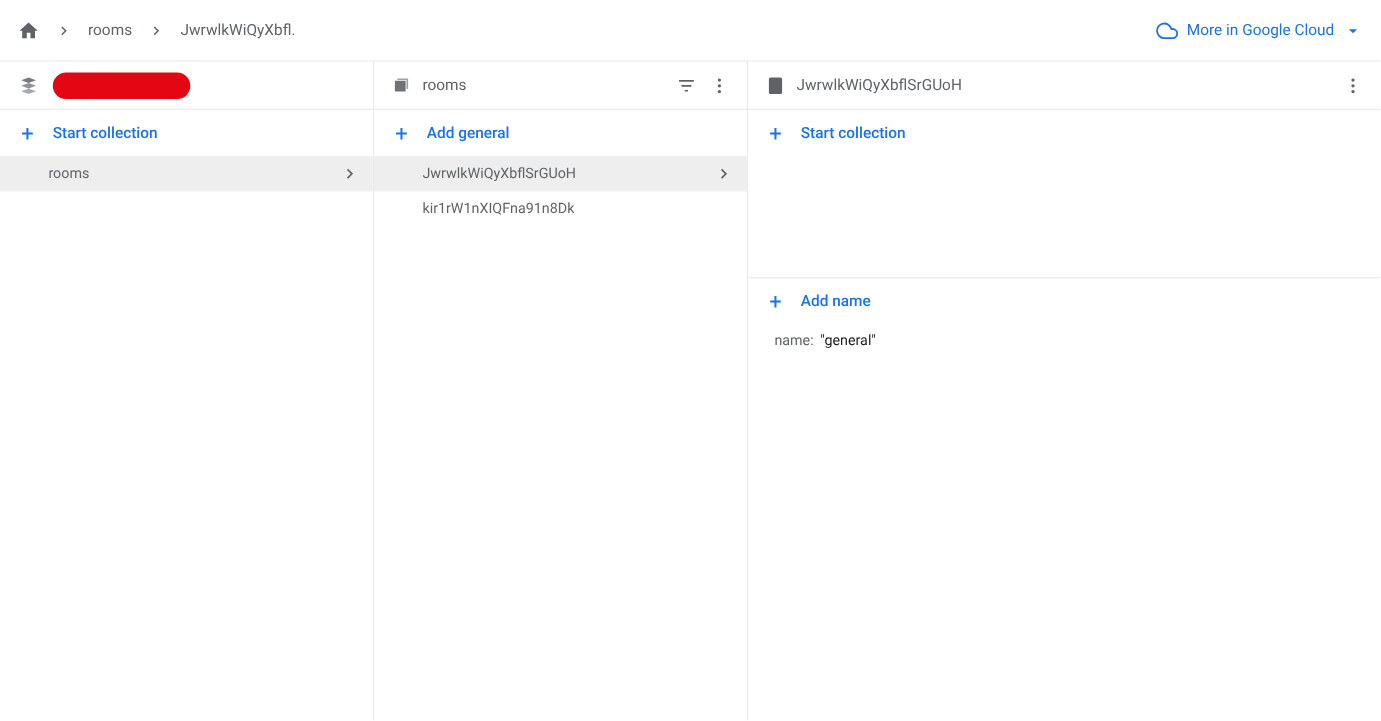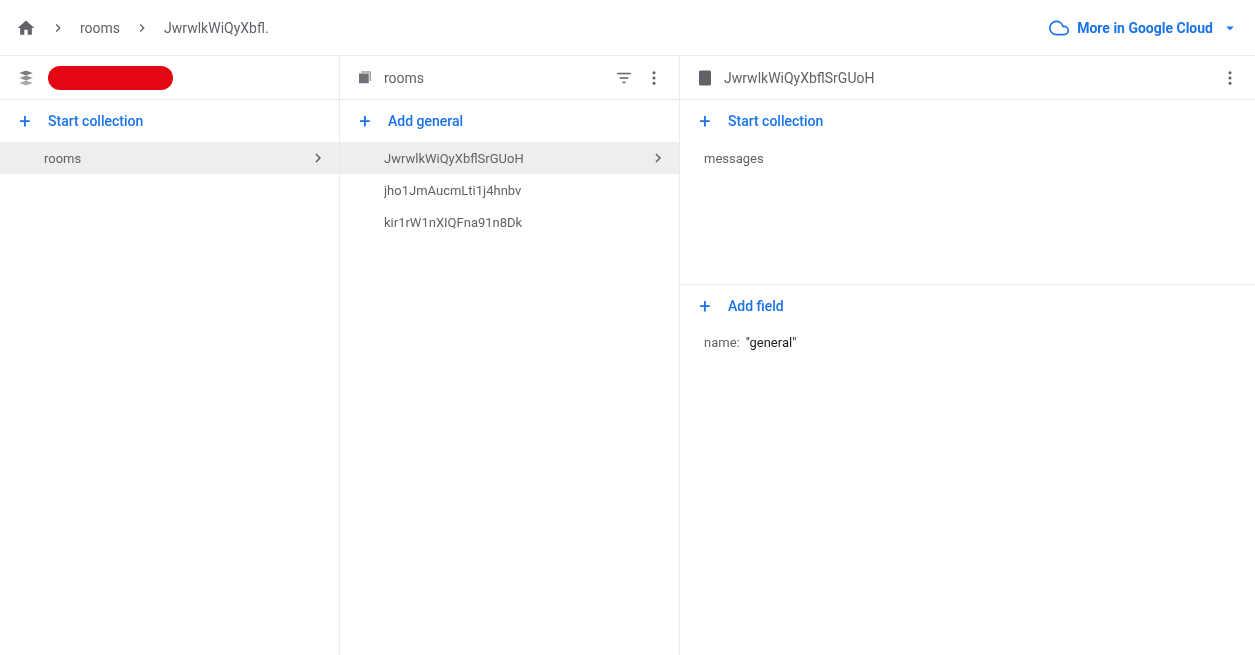--- a/index.html
+++ b/index.html
@@ -33,21 +33,21 @@
       color: #5f6368;
       font-size: 14px;
       cursor: pointer;
     }
     .cloud-link {
       display: flex;
       align-items: center;
       gap: 8px;
       color: #1a73e8;
       font-size: 14px;
-      font-weight: 700;
+      font-weight: 400;
       cursor: pointer;
     }
     .columns {
       display: flex;
       height: calc(100% - 56px);
     }
     .col {
       border-right: 1px solid #e8eaed;
       display: flex;
       flex-direction: column;
@@ -250,23 +250,20 @@
     </div>
     <div class="list-item selected">
       <span class="list-item-text">JwrwlkWiQyXbflSrGUoH</span>
       <span class="chevron-right">
         <svg width="18" height="18" viewBox="0 0 24 24" fill="#5f6368">
             <path d="M8.59 16.59 13.17 12 8.59 7.41 10 6l6 6-6 6z"></path>
           </svg>
       </span>
     </div>
     <div class="list-item">
-      <span class="list-item-text">jho1JmAucmLti1j4hnbv</span>
-    </div>
-    <div class="list-item">
       <span class="list-item-text">kir1rW1nXIQFna91n8Dk</span>
     </div>
   </div>
 
   <div class="col col-3">
     <div class="col-header">
       <span>
         <svg width="18" height="18" viewBox="0 0 24 24" fill="#5f6368">
             <path d="M6 2h12a2 2 0 0 1 2 2v16a2 2 0 0 1-2 2H6a2 2 0 0 1-2-2V4a2 2 0 0 1 2-2zm2 5h8v2H8zm0 4h8v2H8zm0 4h5v2H8z"></path>
           </svg>
@@ -280,28 +277,25 @@
               <circle cx="12" cy="19" r="2"></circle>
             </svg>
         </span>
       </div>
     </div>
     <div class="col-3-top">
       <div class="action-row">
         <span class="plus-icon">+</span>
         <span>Start collection</span>
       </div>
-      <div class="sub-list-item">
-        <span>messages</span>
-      </div>
     </div>
     <div>
       <div class="action-row">
         <span class="plus-icon">+</span>
-        <span>Add field</span>
+        <span>Add name</span>
       </div>
       <div class="field-row">
         <span class="field-key"><span>name</span>:</span>
         <span class="field-value">"general"</span>
       </div>
     </div>
   </div>
 </div>
 
 </body></html>

